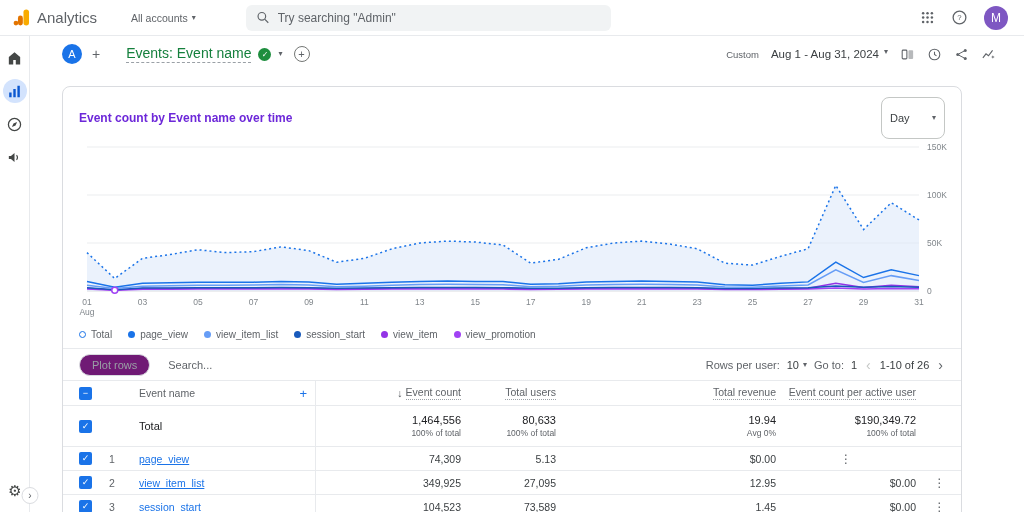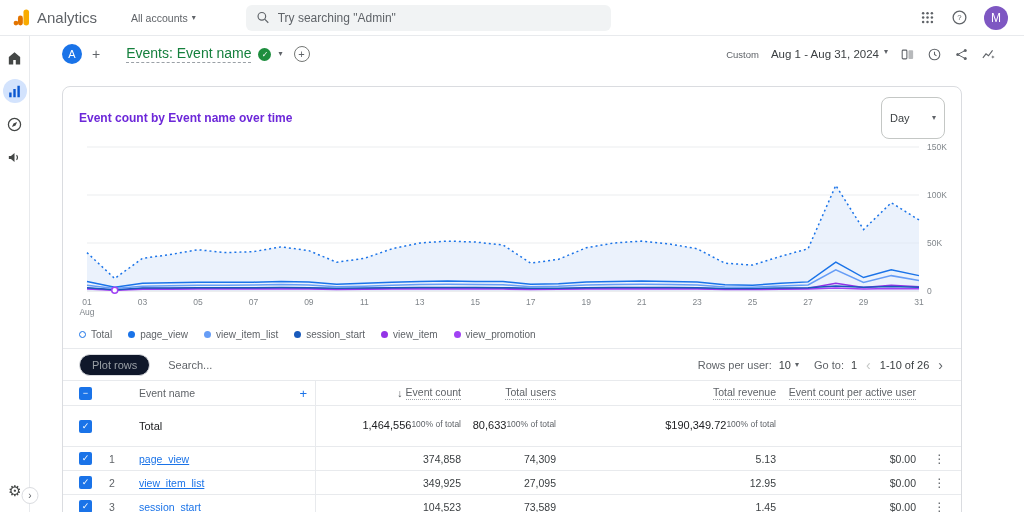--- a/index.html
+++ b/index.html
@@ -61,28 +61,28 @@
 .day-select{width:64px;height:42px;border:1px solid #c4c7c5;border-radius:8px;display:flex;align-items:center;
   justify-content:space-between;padding:0 8px;font-size:11px;color:#3c4043;cursor:pointer;background:#fff}
 .chart-wrap{padding:2px 16px 0}
 .legend{display:flex;align-items:center;gap:16px;padding:2px 16px 8px}
 .lg-item{display:flex;align-items:center;gap:5px;font-size:10px;color:#5f6368;cursor:pointer}
 .lg-dot{width:7px;height:7px;border-radius:50%;display:inline-block}
 
 
 .tbl-toolbar{height:33px;border-top:1px solid #e8eaed;border-bottom:1px solid #e8eaed;
   display:flex;align-items:center;padding:0 16px;font-size:11px;color:#5f6368}
-.plot-rows{border:1px solid #dadce0;border-radius:14px;background:#0f172a;color:#9aa0a6;font-size:11px;
+.plot-rows{border:1px solid #dadce0;border-radius:14px;background:#701a75;color:#9aa0a6;font-size:11px;
   padding:4px 12px;font-family:inherit;cursor:default}
 .tbl-search{margin-left:18px}
 .tbl-search input{border:0;outline:none;font-size:11px;color:#3c4043;font-family:inherit;width:180px;background:transparent}
 .tbl-search input::placeholder{color:#5f6368;opacity:1}
 .toolbar-right{margin-left:auto;display:flex;align-items:center;gap:7px}
 .rpp-value{display:flex;align-items:center;gap:4px;cursor:pointer;color:#3c4043}
-.goto-label{margin-left:8px}
+.goto-label{margin-left:0}
 .goto-value{color:#3c4043;cursor:pointer}
 .chev{font-size:14px;cursor:pointer;padding:0 2px}
 .chev.disabled{color:#c4c7c5;cursor:default}
 .range{color:#3c4043}
 
 
 .t-row{display:grid;grid-template-columns:44px 24px 185px 145px 95px 220px 140px 47px;
   align-items:center;border-bottom:1px solid #e8eaed}
 .cell{display:flex;align-items:center;height:100%}
 .t-head{height:25px;font-size:10.5px;color:#5f6368}
@@ -90,21 +90,21 @@
   display:flex;align-items:center;justify-content:center;margin-left:16px;cursor:pointer}
 .colsep{border-right:1px solid #e8eaed}
 .name-cell{padding-left:8px;justify-content:space-between;padding-right:8px}
 .add-col{color:#1a73e8;font-size:13px;cursor:pointer}
 .num{justify-content:flex-end;text-align:right}
 .hdr-metric{cursor:pointer}
 .hdr-metric .u{border-bottom:1px dotted #9aa0a6;padding-bottom:1px}
 .sort-arrow{margin-right:3px;color:#5f6368}
 .t-total{height:41px;font-size:11px}
 .total-label{padding-left:8px;color:#202124}
-.stack{display:flex;align-items:flex-start;justify-content:center;line-height:1.25}
+.stack{display:flex;flex-direction:column;align-items:flex-end;justify-content:center;line-height:1.25}
 .stack .v{font-size:11px;font-weight:500;color:#202124}
 .stack .s{font-size:8.5px;color:#5f6368}
 .t-data{height:24px;font-size:10.5px;color:#3c4043}
 .idx{color:#5f6368;justify-content:flex-start;padding-left:2px}
 .evt-link{color:#1a73e8;text-decoration:underline;cursor:pointer}
 .kebab{justify-content:center;color:#5f6368;font-size:12px;cursor:pointer}
 .tick-label{font-size:8.5px;fill:#80868b}
 </style>
 </head>
 <body>
@@ -360,38 +360,43 @@
               </span>
           </div>
           <div class="cell num">
             <span class="stack">
                 <span class="v">80,633</span>
                 <span class="s">100% of total</span>
               </span>
           </div>
           <div class="cell num">
             <span class="stack">
+                <span class="v">19.94</span>
+                <span class="s">Avg 0%</span>
+              </span>
+          </div>
+          <div class="cell num">
+            <span class="stack">
                 <span class="v">$190,349.72</span>
                 <span class="s">100% of total</span>
               </span>
           </div>
           <div class="cell kebab"></div>
         </div>
 
         <div id="tbody">
             <div class="t-row t-data">
               <div class="cell">
                 <span class="cb">✓</span>
               </div>
               <div class="cell idx">1</div>
               <div class="cell name-cell colsep">
                 <a class="evt-link">page_view</a>
                 <span></span>
               </div>
-              <div class="cell num">374,858</div>
               <div class="cell num">74,309</div>
               <div class="cell num">5.13</div>
               <div class="cell num">$0.00</div>
               <div class="cell kebab">⋮</div>
             </div>
             <div class="t-row t-data">
               <div class="cell">
                 <span class="cb">✓</span>
               </div>
               <div class="cell idx">2</div>

